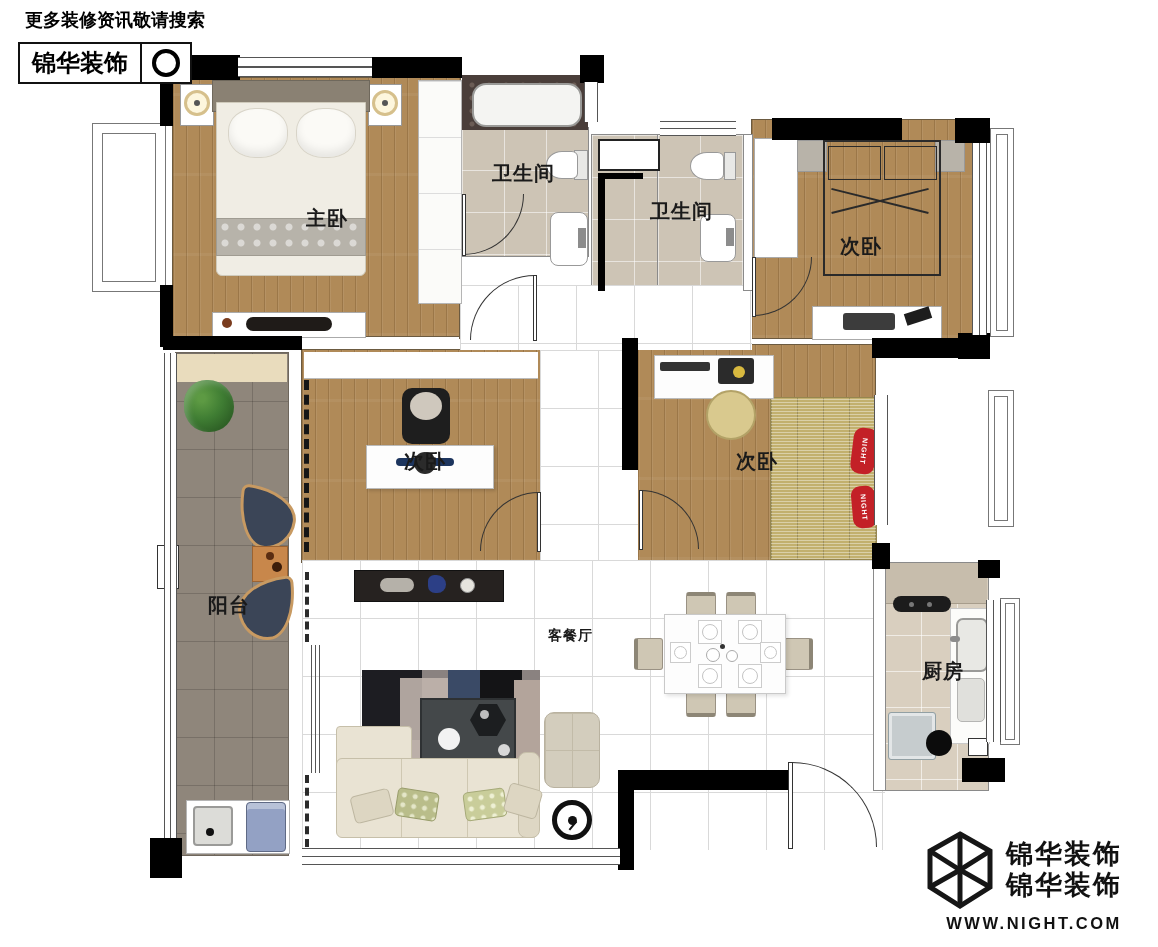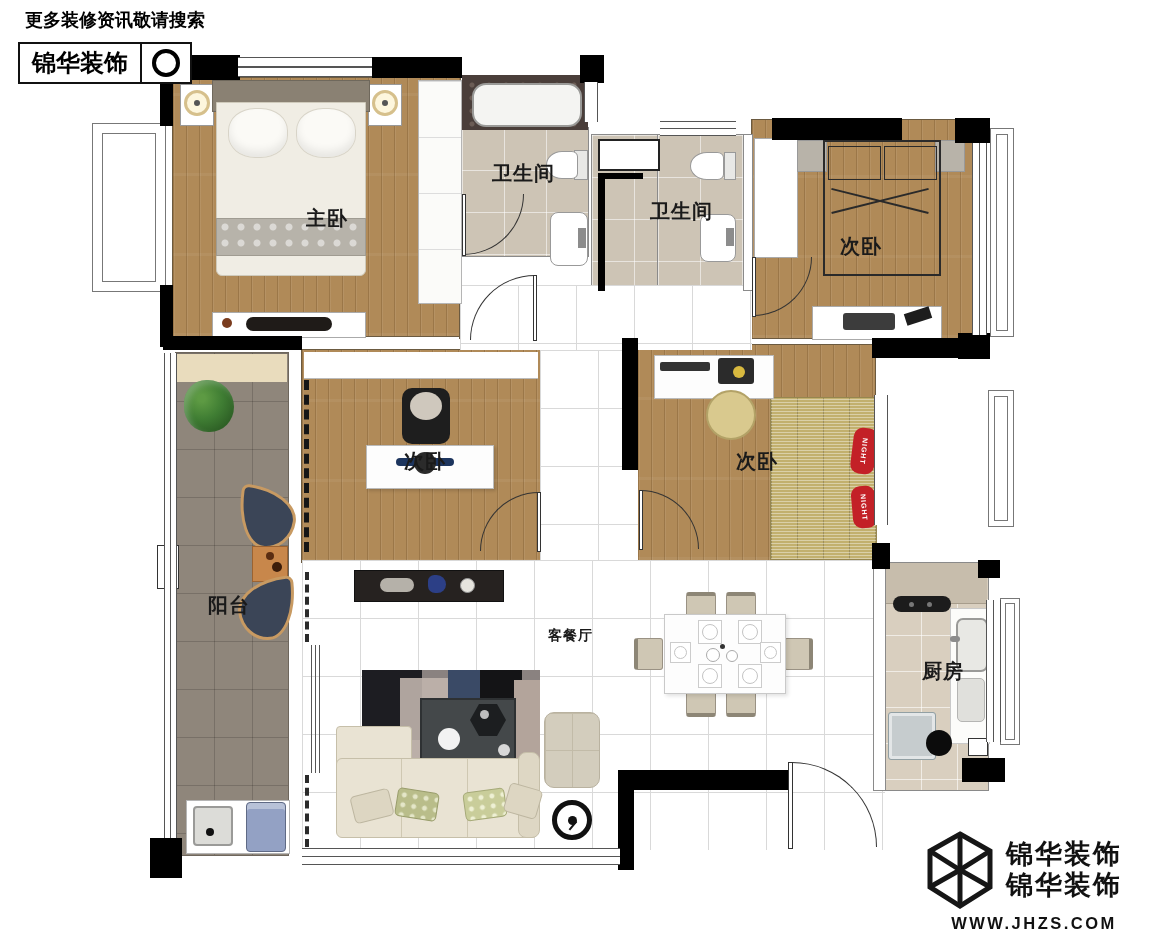--- a/index.html
+++ b/index.html
@@ -319,16 +319,16 @@
           <polyline points="66,21 36,40 66,57"></polyline>
           <polyline points="6,21 36,40"></polyline>
           <polyline points="36,76 36,40"></polyline>
         </g>
       </svg>
       <div class="ftexts">
         <div class="ft1">锦华装饰</div>
         <div class="ft2">锦华装饰</div>
       </div>
     </div>
-    <div class="furl">WWW.JHZS.COM</div>
+    <div class="furl">WWW.NIGHT.COM</div>
   </div>
 
 </div>
 
 </body></html>

